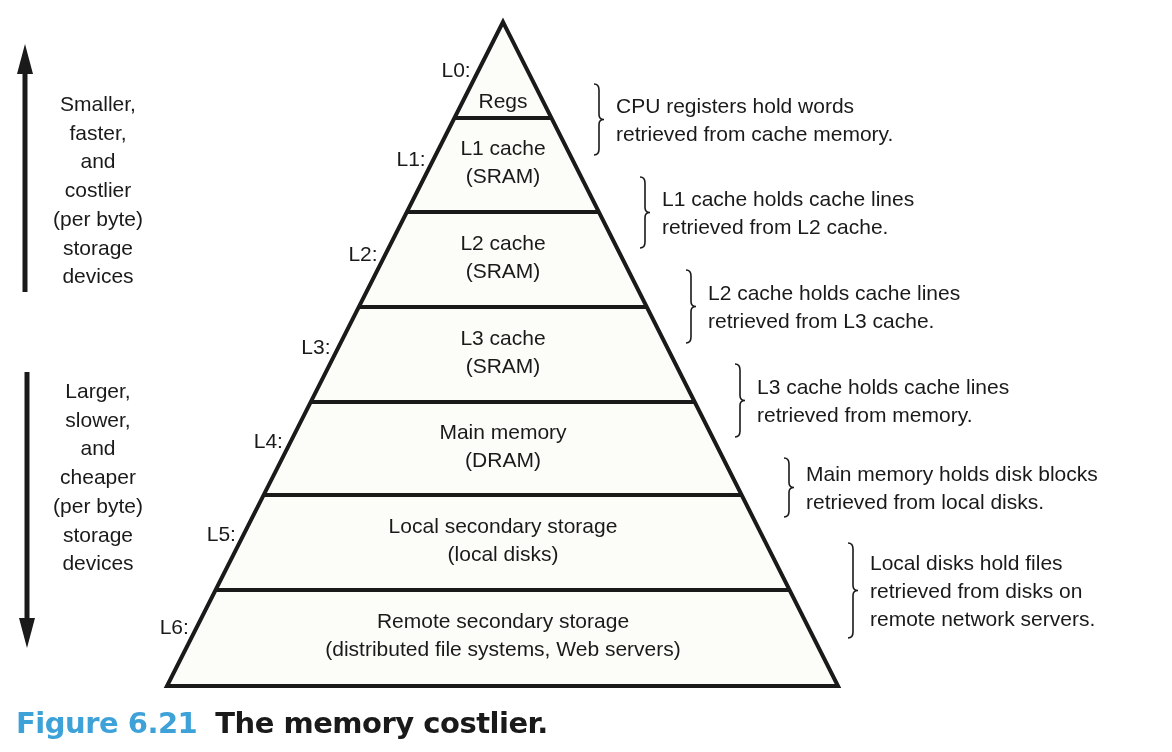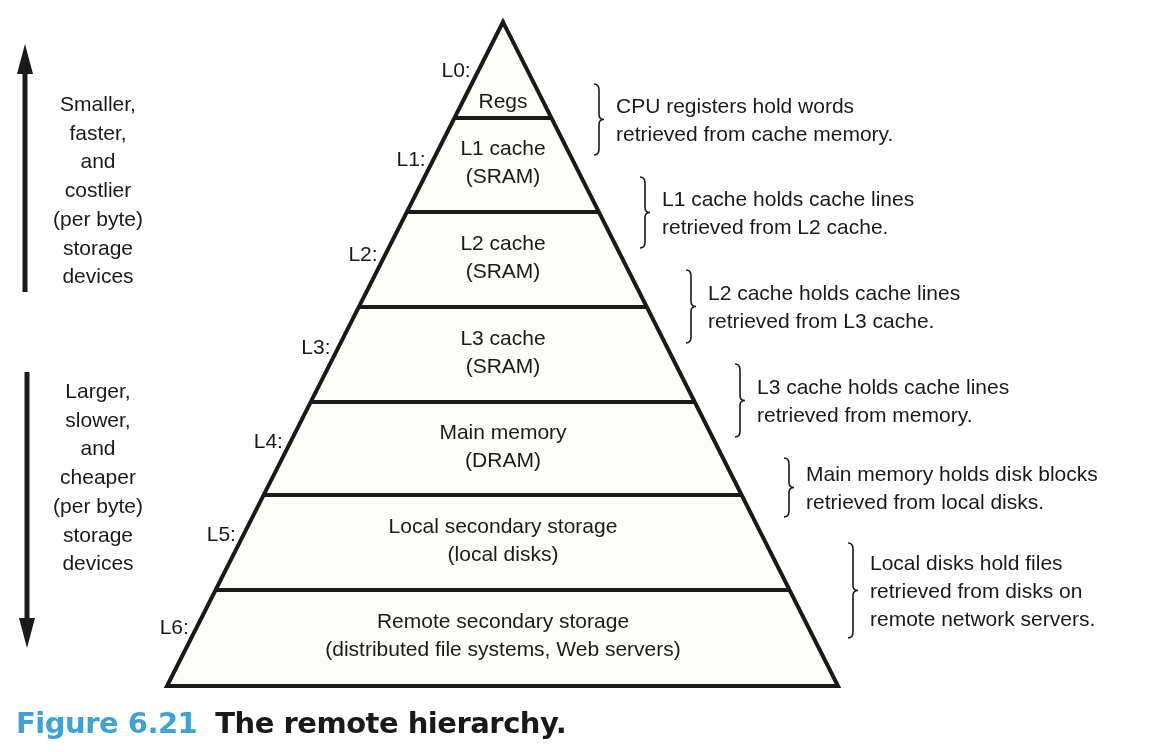--- a/index.html
+++ b/index.html
@@ -99,14 +99,14 @@
       <text x="806" y="480.5" class="lbl">Main memory holds disk blocks</text>
       <text x="806" y="508.5" class="lbl">retrieved from local disks.</text>
       <path d="M 848 543 Q 853 543 853 549 L 853 585.5 Q 853 590.5 858 590.5 Q 853 590.5 853 595.5 L 853 632 Q 853 638 848 638" fill="none" stroke="#1a1a1a" stroke-width="1.6"></path>
       <text x="870" y="569.5" class="lbl">Local disks hold files</text>
       <text x="870" y="597.5" class="lbl">retrieved from disks on</text>
       <text x="870" y="625.5" class="lbl">remote network servers.</text>
     </g>
 </svg>
 
 <div class="caption">
-  <span class="num">Figure 6.21</span><span class="title">The remote hierarchy.</span>
+  <span class="num">Figure 6.21</span><span class="title">The memory costlier.</span>
 </div>
 
 </body></html>

